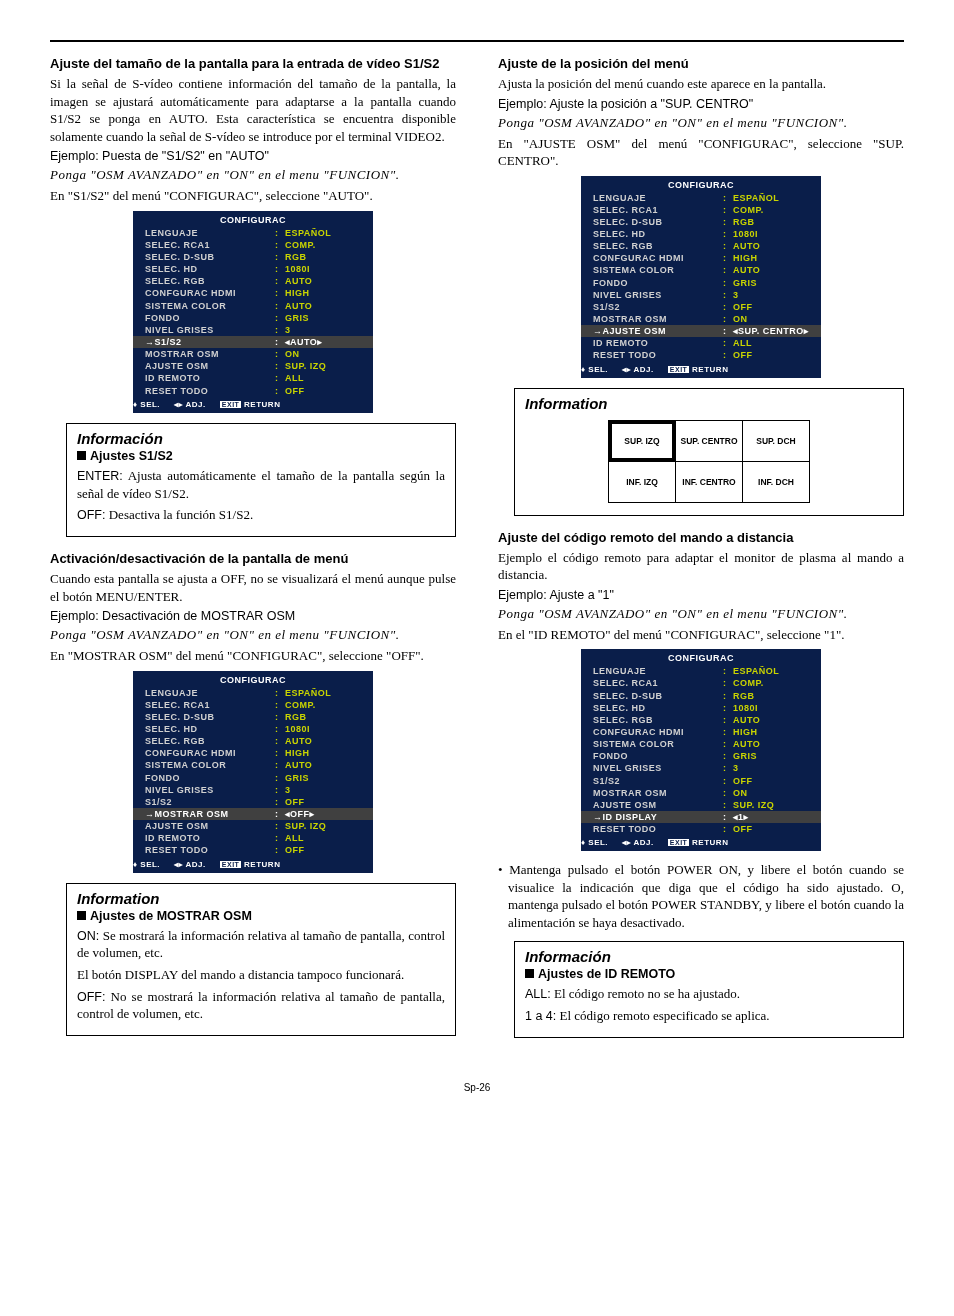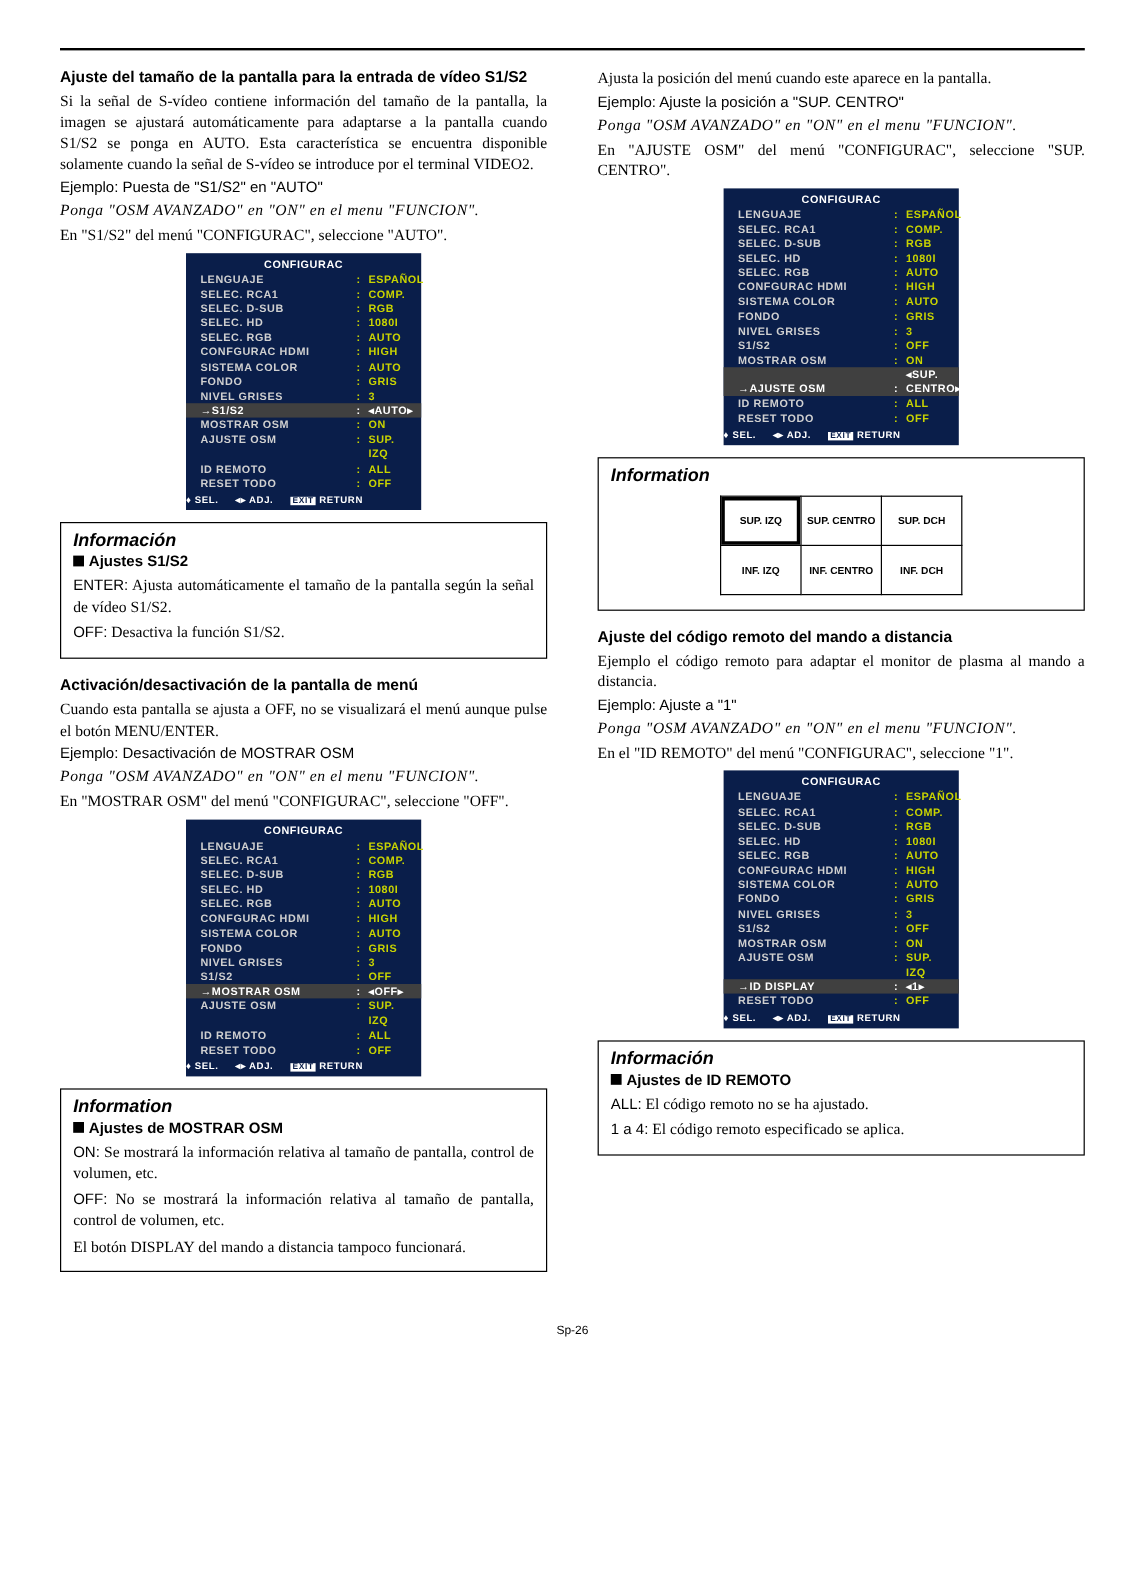--- a/index.html
+++ b/index.html
@@ -44,21 +44,21 @@
     margin: 4px 0;
     letter-spacing: 0.5px;
   }
   .osd {
     background: #0a1e4a;
     color: #cde;
     font-family: Arial, sans-serif;
     font-size: 9px;
     font-weight: bold;
     letter-spacing: 0.5px;
-    width: 196px;
+    width: 240px;
     margin: 6px auto 10px auto;
     padding: 4px 0 2px 0;
   }
   .osd-title {
     text-align: center;
     color: #fff;
     font-size: 9px;
     margin-bottom: 2px;
   }
   .osd-row {
@@ -85,21 +85,21 @@
   }
   .exit-box {
     background: #fff;
     color: #0a1e4a;
     padding: 0 2px;
     font-size: 7px;
   }
   .info-box {
     border: 1px solid #000;
     padding: 6px 10px 8px 10px;
-    margin: 8px 0 14px 0;
+    margin: 8px 0 14px 16px;
   }
   .info-head {
     font-family: Arial, sans-serif;
     font-style: italic;
     font-weight: bold;
     font-size: 15px;
     margin: 0 0 2px 0;
   }
   .info-sub {
     font-family: Arial, sans-serif;
@@ -341,26 +341,27 @@
         <span>♦ <span>SEL.</span></span>
         <span>◂▸ <span>ADJ.</span></span>
         <span><span class="exit-box">EXIT</span> <span>RETURN</span></span>
       </div>
     </div>
 
     <div class="info-box">
       <p class="info-head">Information</p>
       <p class="info-sub"><span class="sq"></span><span>Ajustes de MOSTRAR OSM</span></p>
       <p class="hang"><span class="sans-lead">ON:</span><span> Se mostrará la información relativa al tamaño de pantalla, control de volumen, etc.</span></p>
+      <p class="hang">El botón DISPLAY del mando a distancia tampoco funcionará.</p>
       <p class="hang"><span class="sans-lead">OFF:</span><span> No se mostrará la información relativa al tamaño de pantalla, control de volumen, etc.</span></p>
-      <p class="hang">El botón DISPLAY del mando a distancia tampoco funcionará.</p>
     </div>
   </div>
 
   <div class="col">
+    <p class="section-title">Ajuste de la posición del menú</p>
     <p class="just">Ajusta la posición del menú cuando este aparece en la pantalla.</p>
     <p class="example">Ejemplo: Ajuste la posición a "SUP. CENTRO"</p>
     <p class="italic">Ponga "OSM AVANZADO" en "ON" en el menu "FUNCION".</p>
     <p class="just">En "AJUSTE OSM" del menú "CONFIGURAC", seleccione "SUP. CENTRO".</p>
 
     <div class="osd">
       <div class="osd-title">CONFIGURAC</div>
       <div>
           <div class="osd-row">
             <span class="osd-label">LENGUAJE</span>
@@ -538,20 +539,21 @@
             <span class="osd-val">OFF</span>
           </div>
         </div>
       <div class="osd-foot">
         <span>♦ <span>SEL.</span></span>
         <span>◂▸ <span>ADJ.</span></span>
         <span><span class="exit-box">EXIT</span> <span>RETURN</span></span>
       </div>
     </div>
 
+    <p class="bullet-p">• Mantenga pulsado el botón POWER ON, y libere el botón cuando se visualice la indicación que diga que el código ha sido ajustado. O, mantenga pulsado el botón POWER STANDBY, y libere el botón cuando la alimentación se haya desactivado.</p>
 
     <div class="info-box">
       <p class="info-head">Información</p>
       <p class="info-sub"><span class="sq"></span><span>Ajustes de ID REMOTO</span></p>
       <p class="hang"><span class="sans-lead">ALL:</span><span> El código remoto no se ha ajustado.</span></p>
       <p class="hang"><span class="sans-lead">1 a 4:</span><span> El código remoto especificado se aplica.</span></p>
     </div>
   </div>
 
 </div>

